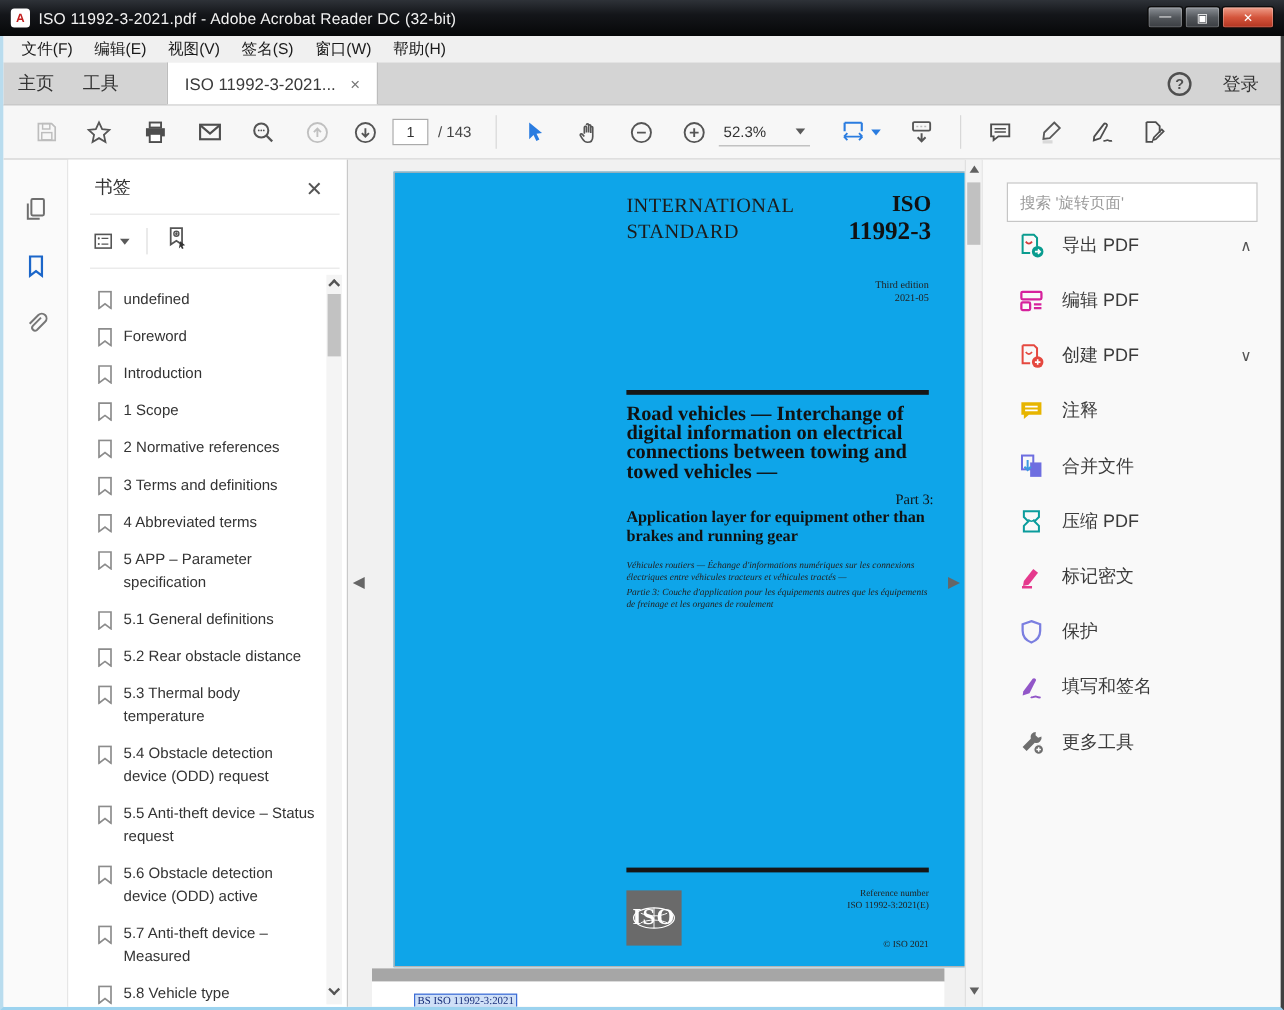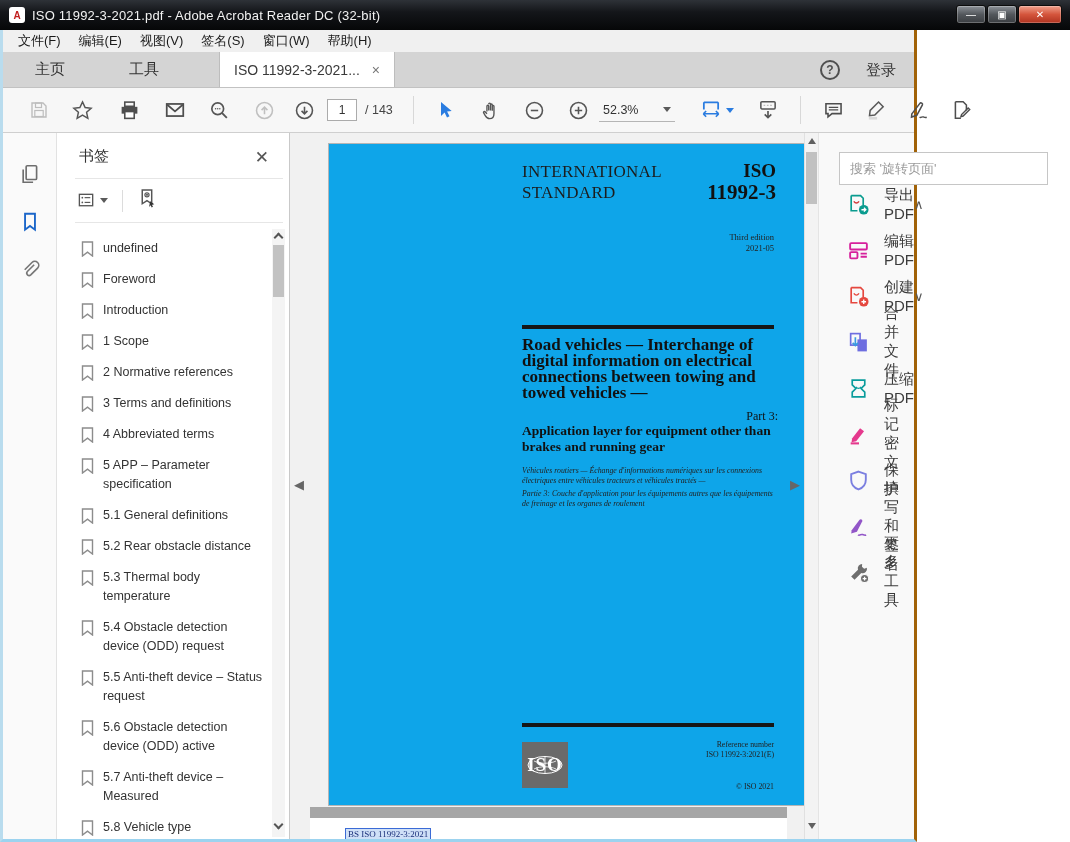--- a/index.html
+++ b/index.html
@@ -14,30 +14,30 @@
   .appicon { width:16px; height:16px; margin:0 7px 0 9px; background:#fff; border-radius:3px;
     display:flex; align-items:center; justify-content:center; font-size:10px; font-weight:bold; color:#c21f1f; }
   .titletext { font-size:13px; letter-spacing:.2px; }
   .winbtns { position:absolute; right:8px; top:5px; display:flex; gap:1px; }
   .winbtn { width:30px; height:19px; border:1px solid #0c0c0c; border-radius:3px;
     background:linear-gradient(#8d9298,#53575c 50%,#3a3d41); color:#fff; font-size:10px;
     display:flex; align-items:center; justify-content:center; box-shadow:inset 0 0 0 1px rgba(255,255,255,.25); cursor:default; }
   .winbtn.close { width:44px; background:linear-gradient(#f0a08c,#d4553c 50%,#b03320); }
 
   
-  .frame { position:absolute; left:0; top:30px; width:917px; height:812px;
-    border-left:3px solid #b9dcee; border-right:3px solid #a16207; border-bottom:3px solid #9cd3ef; background:#fff; }
+  .frame { position:absolute; left:0; top:30px; width:1070px; height:812px;
+    border-left:3px solid #b9dcee; border-right:3px solid #404040; border-bottom:3px solid #9cd3ef; background:#fff; }
 
   
   .menubar { height:22px; background:#f0f0f0; display:flex; align-items:center; padding-left:6px; }
   .menuitem { font-size:13px; color:#1a1a1a; padding:2px 9px; }
 
   
   .tabbar { position:relative; height:36px; background:#d4d4d4; border-bottom:1px solid #c2c2c2; display:flex; align-items:stretch; }
-  .tab { font-size:15px; color:#333; display:flex; align-items:center; padding:0 32px; }
+  .tab { font-size:15px; color:#333; display:flex; align-items:center; padding:0 12px; }
   .doctab { background:#fff; border-left:1px solid #bdbdbd; border-right:1px solid #bdbdbd; margin-left:28px;
     display:flex; align-items:center; gap:12px; padding:0 14px; font-size:14px; color:#3a3a3a; min-width:160px; }
   .doctab .x { color:#777; font-size:14px; }
   .tabbar-right { position:absolute; right:18px; top:0; height:36px; display:flex; align-items:center; gap:26px; }
   .helpcirc { width:20px; height:20px; border:2px solid #4f4f4f; border-radius:50%; color:#4f4f4f;
     font-size:12px; font-weight:bold; display:flex; align-items:center; justify-content:center; }
   .signin { font-size:15px; color:#333; }
 
   
   .toolbar { position:relative; height:45px; background:#f7f7f7; border-bottom:1px solid #cfcfcf; }
@@ -510,20 +510,30 @@
                   <circle cx="16" cy="16" r="4.6" fill="#e5483f"></circle>
                   <path d="M16 13.8v4.4M13.8 16h4.4" stroke="#fff" stroke-width="1.3"></path>
                 </svg>
               </span>
             <span class="tlabel">创建 PDF</span>
             <span class="tchev">∨</span>
           </div>
           <div class="tool">
             <span class="tico">
                 <svg width="23" height="23" viewBox="0 0 22 22">
+                  <path d="M3 4h16v10H9l-4 3.4V14H3z" fill="#e7b500"></path>
+                  <path d="M6 7.5h10M6 10.5h10" stroke="#fff" stroke-width="1.4"></path>
+                </svg>
+              </span>
+            <span class="tlabel">注释</span>
+            <span class="tchev"></span>
+          </div>
+          <div class="tool">
+            <span class="tico">
+                <svg width="23" height="23" viewBox="0 0 22 22">
                   <rect x="3.5" y="2.5" width="9" height="11" fill="none" stroke="#6e6ee0" stroke-width="1.6"></rect>
                   <rect x="10" y="8" width="9" height="11.5" fill="#6e6ee0"></rect>
                   <path d="M8 6v8m-2.6-2.6L8 14l2.6-2.6" fill="none" stroke="#3b9ae0" stroke-width="1.6"></path>
                 </svg>
               </span>
             <span class="tlabel">合并文件</span>
             <span class="tchev"></span>
           </div>
           <div class="tool">
             <span class="tico">

